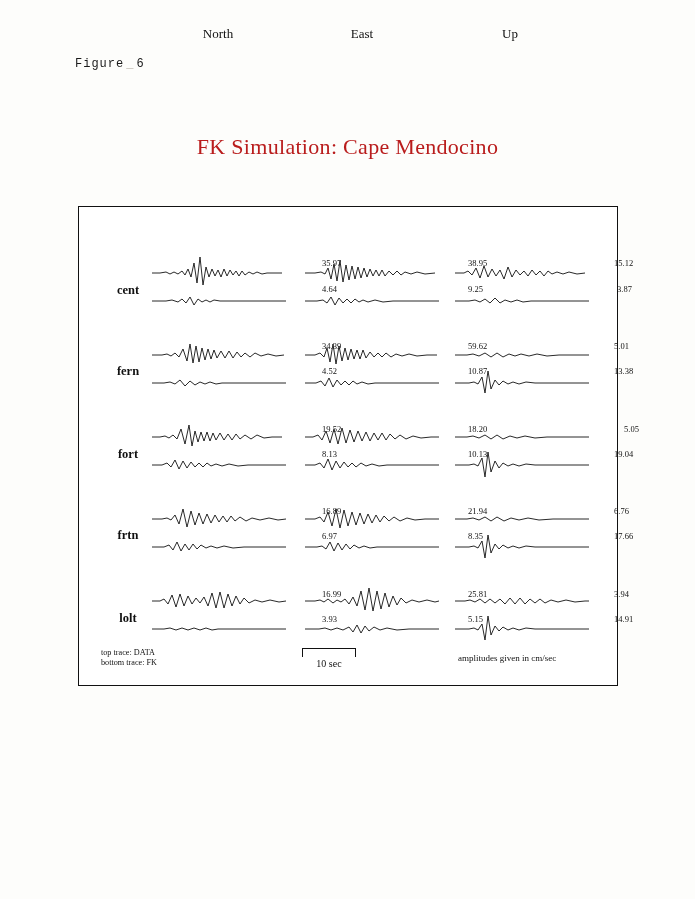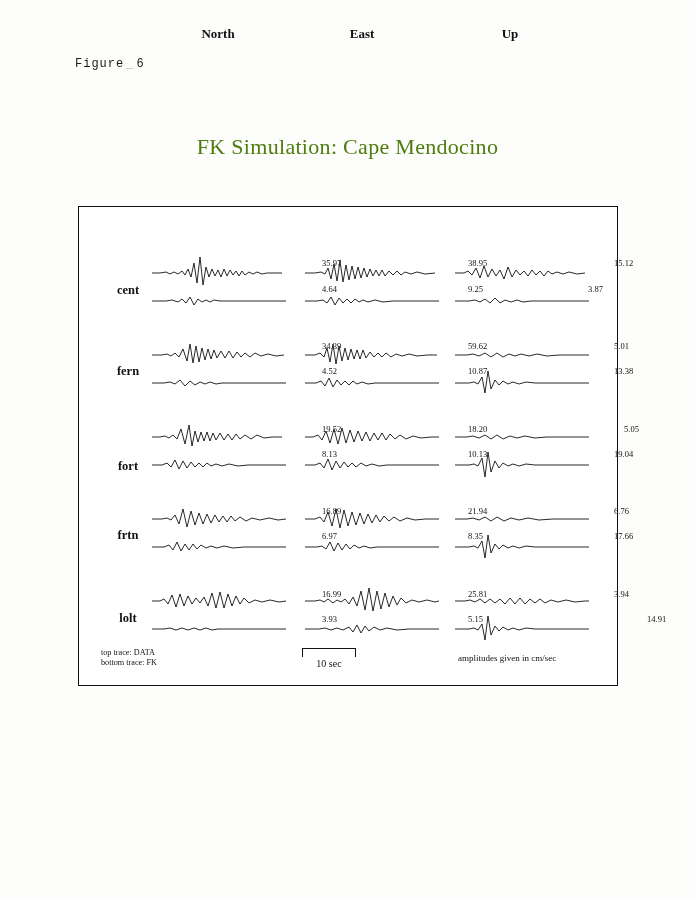--- a/index.html
+++ b/index.html
@@ -37,21 +37,21 @@
   }
   .title {
     position: absolute;
     left: 0;
     top: 134px;
     width: 695px;
     text-align: center;
     font-family: "Liberation Serif", serif;
     font-size: 22px;
     letter-spacing: 0.3px;
-    color: #4d7c0f;
+    color: #b91c1c;
   }
   .subtitle {
     position: absolute;
     left: 0;
     top: 174px;
     width: 695px;
     text-align: center;
     font-family: "Liberation Serif", serif;
     font-size: 13.5px;
     color: #1b1b1b;
@@ -62,21 +62,21 @@
     top: 206px;
     width: 540px;
     height: 480px;
     border: 1.6px solid #111;
     background: #ffffff;
     box-sizing: border-box;
   }
   .col-head {
     position: absolute;
     font-family: "Liberation Serif", serif;
-    font-weight: bold;
+    font-weight: normal;
     font-size: 13px;
     top: 26px;
     text-align: center;
     width: 120px;
   }
   .row-label {
     position: absolute;
     font-family: "Liberation Serif", serif;
     font-weight: bold;
     font-size: 12.5px;
@@ -146,21 +146,21 @@
   <div class="title">FK Simulation: Cape Mendocino</div>
 
   <div class="frame"></div>
 
   <div class="col-head" style="left:158px;">North</div>
   <div class="col-head" style="left:302px;">East</div>
   <div class="col-head" style="left:450px;">Up</div>
 
   <div class="row-label" style="left:98px; top:283px;">cent</div>
   <div class="row-label" style="left:98px; top:364px;">fern</div>
-  <div class="row-label" style="left:98px; top:447px;margin-top:12px;">fort</div>
+  <div class="row-label" style="left:98px; top:447px;">fort</div>
   <div class="row-label" style="left:98px; top:528px;">frtn</div>
   <div class="row-label" style="left:98px; top:611px;">lolt</div>
 
   <div class="cell" style="left:152px; top:255px;">
     <svg width="136" height="66" viewBox="0 0 136 66">
       <polyline fill="none" stroke="#111" stroke-width="0.9" points="0,18 8,18 14,17 18,19 22,17 26,19 30,16 33,20 36,14 39,22 42,8 45,28 48,2 51,30 54,12 57,22 60,14 63,21 66,15 69,22 72,14 75,21 78,15 81,20 84,16 87,21 90,16 93,20 97,17 101,19 105,17 110,19 115,18 122,18 130,18"></polyline>
       <polyline fill="none" stroke="#111" stroke-width="0.9" points="0,46 14,46 20,45 26,47 30,44 34,48 38,42 42,50 46,44 50,47 54,45 58,47 62,45 68,46 76,46 86,46 100,46 118,46 134,46"></polyline>
     </svg>
   </div>
   <div class="amp" style="left:279px; top:258px;">35.97</div>
@@ -175,21 +175,21 @@
   <div class="amp" style="left:425px; top:258px;">38.95</div>
   <div class="amp" style="left:425px; top:284px;">9.25</div>
 
   <div class="cell" style="left:455px; top:255px;">
     <svg width="136" height="66" viewBox="0 0 136 66">
       <polyline fill="none" stroke="#111" stroke-width="0.9" points="0,18 9,18 13,16 17,20 21,13 25,23 29,11 33,22 37,14 41,21 45,15 49,24 53,12 57,22 61,15 65,20 69,16 73,21 77,15 81,20 85,16 89,21 93,16 97,19 102,17 108,19 114,17 122,19 130,18"></polyline>
       <polyline fill="none" stroke="#111" stroke-width="0.9" points="0,46 14,46 20,45 25,47 30,44 35,48 40,43 45,48 50,45 56,47 62,45 68,47 76,46 86,46 98,46 114,46 134,46"></polyline>
     </svg>
   </div>
   <div class="amp" style="left:571px; top:258px;">15.12</div>
-  <div class="amp" style="left:545px; top:284px;">3.87</div>
+  <div class="amp" style="left:574px; top:284px;">3.87</div>
 
   <div class="cell" style="left:152px; top:337px;">
     <svg width="136" height="66" viewBox="0 0 136 66">
       <polyline fill="none" stroke="#111" stroke-width="0.9" points="0,18 10,18 15,17 19,19 23,16 27,20 31,12 35,24 38,7 41,26 44,9 47,25 50,11 53,23 56,12 59,22 62,13 65,21 69,14 73,21 77,14 81,21 85,15 89,20 93,16 98,20 103,16 109,19 116,17 124,19 132,18"></polyline>
       <polyline fill="none" stroke="#111" stroke-width="0.9" points="0,46 12,46 18,45 23,47 28,43 33,49 38,44 43,48 48,45 53,47 58,45 64,47 70,46 78,46 90,46 104,46 120,46 134,46"></polyline>
     </svg>
   </div>
   <div class="amp" style="left:279px; top:341px;">34.39</div>
   <div class="amp" style="left:279px; top:366px;">4.52</div>
 
@@ -283,21 +283,21 @@
   <div class="amp" style="left:425px; top:589px;">25.81</div>
   <div class="amp" style="left:425px; top:614px;">5.15</div>
 
   <div class="cell" style="left:455px; top:583px;">
     <svg width="136" height="66" viewBox="0 0 136 66">
       <polyline fill="none" stroke="#111" stroke-width="0.9" points="0,18 10,18 15,17 20,19 25,16 30,20 35,16 40,20 45,16 50,21 55,15 60,21 65,15 70,21 75,16 80,20 85,16 90,20 96,17 103,19 111,17 120,19 130,18 134,18"></polyline>
       <polyline fill="none" stroke="#111" stroke-width="0.9" points="0,46 14,46 19,45 23,47 27,41 30,57 33,33 36,52 40,43 44,48 48,44 53,47 58,45 64,47 71,45 80,46 92,46 106,46 122,46 134,46"></polyline>
     </svg>
   </div>
   <div class="amp" style="left:571px; top:589px;">3.94</div>
-  <div class="amp" style="left:604px; top:614px;">14.91</div>
+  <div class="amp" style="left:571px; top:614px;">14.91</div>
 
   <div class="footnote" style="left:101px; top:648px;">top trace: DATA</div>
   <div class="footnote" style="left:101px; top:658px;">bottom trace: FK</div>
 
   <div class="scalebar">
     <div class="bar"></div>
     <div class="lbl">10 sec</div>
   </div>
 
   <div class="amp-note">amplitudes given in cm/sec</div>

